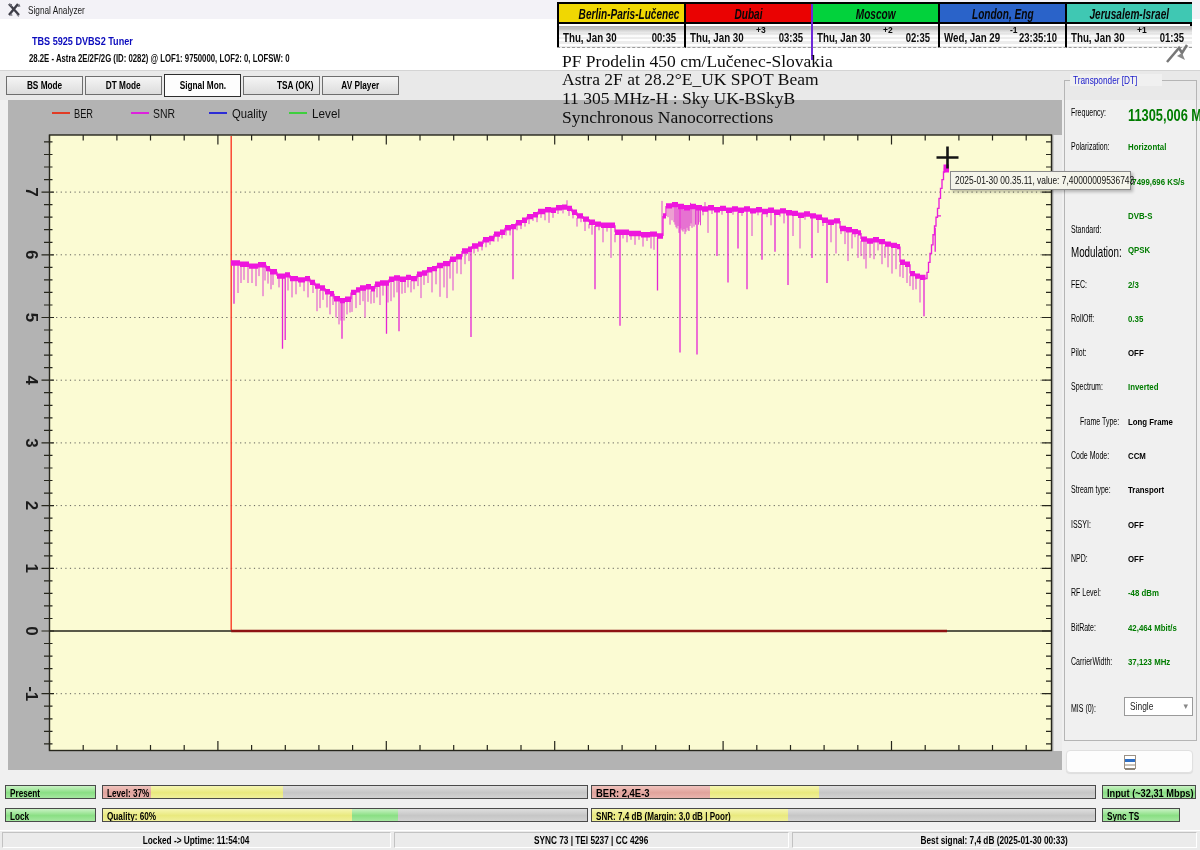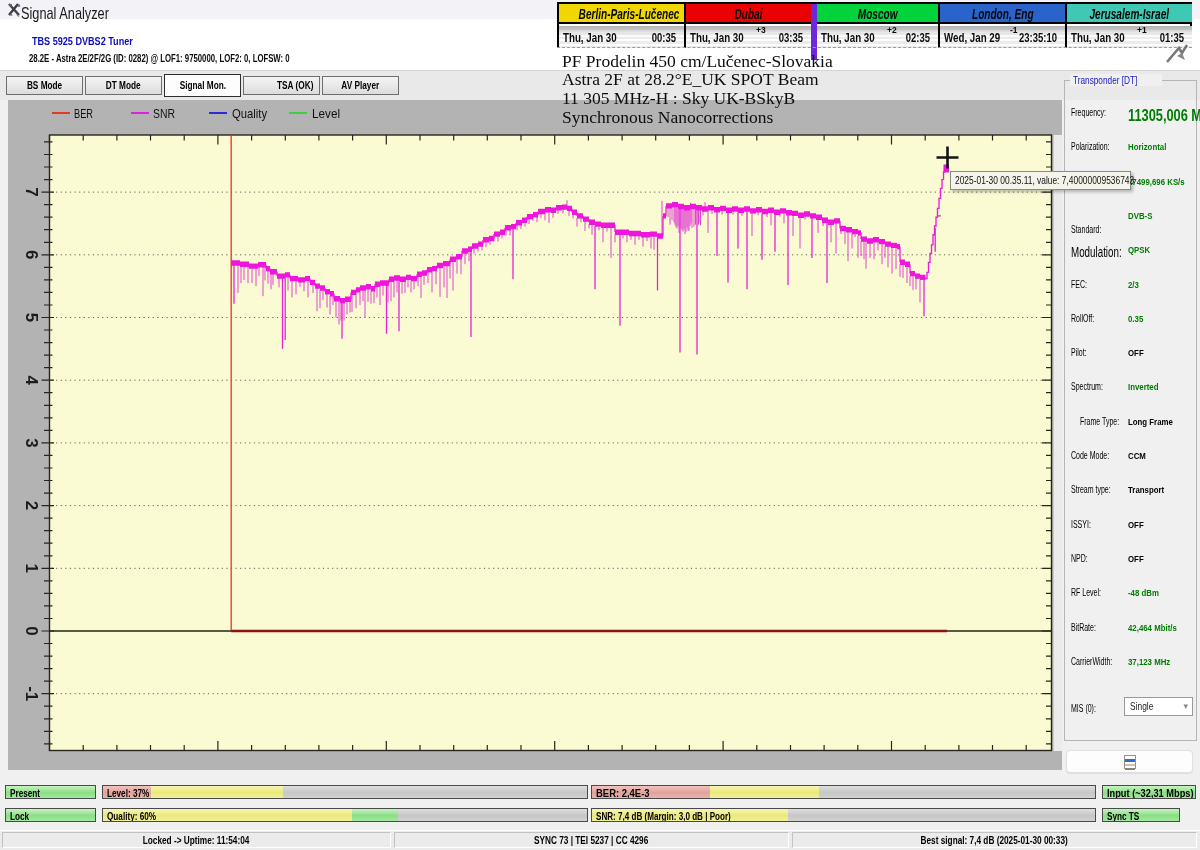--- a/index.html
+++ b/index.html
@@ -9,21 +9,21 @@
 
 <div class="abs" style="left:0;top:0;width:1200px;height:19px;background:#f3f2f7"></div>
 <div class="abs" style="left:0;top:19px;width:1200px;height:51px;background:#ffffff"></div>
 <svg class="abs" style="left:6px;top:2px" width="16" height="16" viewBox="0 0 16 16">
 <path d="M3 2L13 13M12 2L3 13" stroke="#3e3e48" stroke-width="2.4"></path>
 <path d="M2 2h4v3z" fill="#6a6a74"></path>
     <path d="M13 1.5l1.5 3-3 .5z" fill="#6a6a74"></path>
 <path d="M3 13.5l3-2 .5 2.5z" fill="#8a8a94"></path>
     <path d="M10 12.5l3.5 1-1 1.5z" fill="#8a8a94"></path>
 </svg>
-<div class="abs" style="left:21px;top:4px;font-size:17px;color:#1a1a1a"><span style="display:inline-block;transform:scaleX(0.75);transform-origin:0 50%;white-space:nowrap">Signal Analyzer</span></div>
+<div class="abs" style="left:28px;top:4px;font-size:11px;color:#1a1a1a"><span style="display:inline-block;transform:scaleX(0.75);transform-origin:0 50%;white-space:nowrap">Signal Analyzer</span></div>
 <div class="abs" style="left:32px;top:35px;font-size:11.5px;font-weight:bold;color:#0b0bbd"><span style="display:inline-block;transform:scaleX(0.79);transform-origin:0 50%;white-space:nowrap">TBS 5925 DVBS2 Tuner</span></div>
 <div class="abs" style="left:29px;top:52px;font-size:10.5px;font-weight:bold;color:#0a0a0a"><span style="display:inline-block;transform:scaleX(0.74);transform-origin:0 50%;white-space:nowrap">28.2E - Astra 2E/2F/2G (ID: 0282) @ LOF1: 9750000, LOF2: 0, LOFSW: 0</span></div>
 
 <div class="abs" style="left:0;top:70px;width:1200px;height:30px;background:#e9e9e9;border-top:1px solid #d4d4d4"></div>
 <div class="abs" style="left:6px;top:76px;width:77px;height:19px;background:linear-gradient(180deg,#f5f5f5,#dcdcdc);border:1.3px solid #6e6e6e;text-align:center;font-size:11px;font-weight:bold;line-height:17px;color:#000"><span style="display:inline-block;transform:scaleX(0.75);transform-origin:50% 50%;white-space:nowrap">BS Mode</span></div>
 <div class="abs" style="left:85px;top:76px;width:77px;height:19px;background:linear-gradient(180deg,#f5f5f5,#dcdcdc);border:1.3px solid #6e6e6e;text-align:center;font-size:11px;font-weight:bold;line-height:17px;color:#000"><span style="display:inline-block;transform:scaleX(0.75);transform-origin:50% 50%;white-space:nowrap">DT Mode</span></div>
 <div class="abs" style="left:164px;top:74px;width:77px;height:23px;background:#fdfdfd;border:1.5px solid #2e2e2e;text-align:center;font-size:11px;font-weight:bold;line-height:21px;color:#000"><span style="display:inline-block;transform:scaleX(0.75);transform-origin:50% 50%;white-space:nowrap">Signal Mon.</span></div>
 <div class="abs" style="left:243px;top:76px;width:77px;height:19px;background:linear-gradient(180deg,#f5f5f5,#dcdcdc);border:1.3px solid #6e6e6e;text-align:right;font-size:11px;font-weight:bold;line-height:17px;color:#000"><span style="display:inline-block;transform:scaleX(0.75);transform-origin:50% 50%;white-space:nowrap">TSA (OK)</span></div>
 <div class="abs" style="left:322px;top:76px;width:77px;height:19px;background:linear-gradient(180deg,#f5f5f5,#dcdcdc);border:1.3px solid #6e6e6e;text-align:center;font-size:11px;font-weight:bold;line-height:17px;color:#000"><span style="display:inline-block;transform:scaleX(0.75);transform-origin:50% 50%;white-space:nowrap">AV Player</span></div>
 
@@ -123,21 +123,21 @@
 </div>
     </div>
     <div style="position:absolute;left:127px;top:0;width:127px;height:44px;border-left:2px solid #000">
 <div style="position:absolute;left:0;top:0;right:0;height:20px;background:#ea0202;border-bottom:2px solid #000;text-align:center;font-weight:bold;font-style:italic;font-size:14px;line-height:20px;color:#080808"><span style="display:inline-block;transform:scaleX(0.72);transform-origin:50% 50%;white-space:nowrap">Dubai</span></div>
 <div style="position:absolute;left:0;top:22px;right:0;height:22px;background:linear-gradient(180deg,rgba(150,150,150,.75) 0,rgba(230,230,230,.25) 38%,rgba(255,255,255,0) 55%),repeating-linear-gradient(180deg,#fefefe 0 2.2px,#ececec 2.2px 4.4px)">
 <span style="position:absolute;left:4px;top:4.5px;font-weight:bold;font-size:12.5px;color:#0a0a0a;display:inline-block;transform:scaleX(0.78);transform-origin:0 50%;white-space:nowrap">Thu, Jan 30</span>
 <span style="position:absolute;left:70px;top:-1px;font-weight:bold;font-size:8.5px;color:#0a0a0a">+3</span>
 <span style="position:absolute;right:8px;top:4.5px;font-weight:bold;font-size:12.5px;color:#0a0a0a;display:inline-block;transform:scaleX(0.76);transform-origin:100% 50%;white-space:nowrap">03:35</span>
 </div>
     </div>
-    <div style="position:absolute;left:254px;top:0;width:127px;height:56px;border-left:6px solid #6d28d9">
+    <div style="position:absolute;left:254px;top:0;width:127px;height:56px;border-left:2px solid #6d28d9">
 <div style="position:absolute;left:0;top:0;right:0;height:20px;background:#02d23c;border-bottom:2px solid #000;text-align:center;font-weight:bold;font-style:italic;font-size:14px;line-height:20px;color:#080808"><span style="display:inline-block;transform:scaleX(0.72);transform-origin:50% 50%;white-space:nowrap">Moscow</span></div>
 <div style="position:absolute;left:0;top:22px;right:0;height:22px;background:linear-gradient(180deg,rgba(150,150,150,.75) 0,rgba(230,230,230,.25) 38%,rgba(255,255,255,0) 55%),repeating-linear-gradient(180deg,#fefefe 0 2.2px,#ececec 2.2px 4.4px)">
 <span style="position:absolute;left:4px;top:4.5px;font-weight:bold;font-size:12.5px;color:#0a0a0a;display:inline-block;transform:scaleX(0.78);transform-origin:0 50%;white-space:nowrap">Thu, Jan 30</span>
 <span style="position:absolute;left:70px;top:-1px;font-weight:bold;font-size:8.5px;color:#0a0a0a">+2</span>
 <span style="position:absolute;right:8px;top:4.5px;font-weight:bold;font-size:12.5px;color:#0a0a0a;display:inline-block;transform:scaleX(0.76);transform-origin:100% 50%;white-space:nowrap">02:35</span>
 </div>
     </div>
     <div style="position:absolute;left:381px;top:0;width:127px;height:44px;border-left:2px solid #000">
 <div style="position:absolute;left:0;top:0;right:0;height:20px;background:#2a63c9;border-bottom:2px solid #000;text-align:center;font-weight:bold;font-style:italic;font-size:14px;line-height:20px;color:#080808"><span style="display:inline-block;transform:scaleX(0.72);transform-origin:50% 50%;white-space:nowrap">London, Eng</span></div>
 <div style="position:absolute;left:0;top:22px;right:0;height:22px;background:linear-gradient(180deg,rgba(150,150,150,.75) 0,rgba(230,230,230,.25) 38%,rgba(255,255,255,0) 55%),repeating-linear-gradient(180deg,#fefefe 0 2.2px,#ececec 2.2px 4.4px)">

